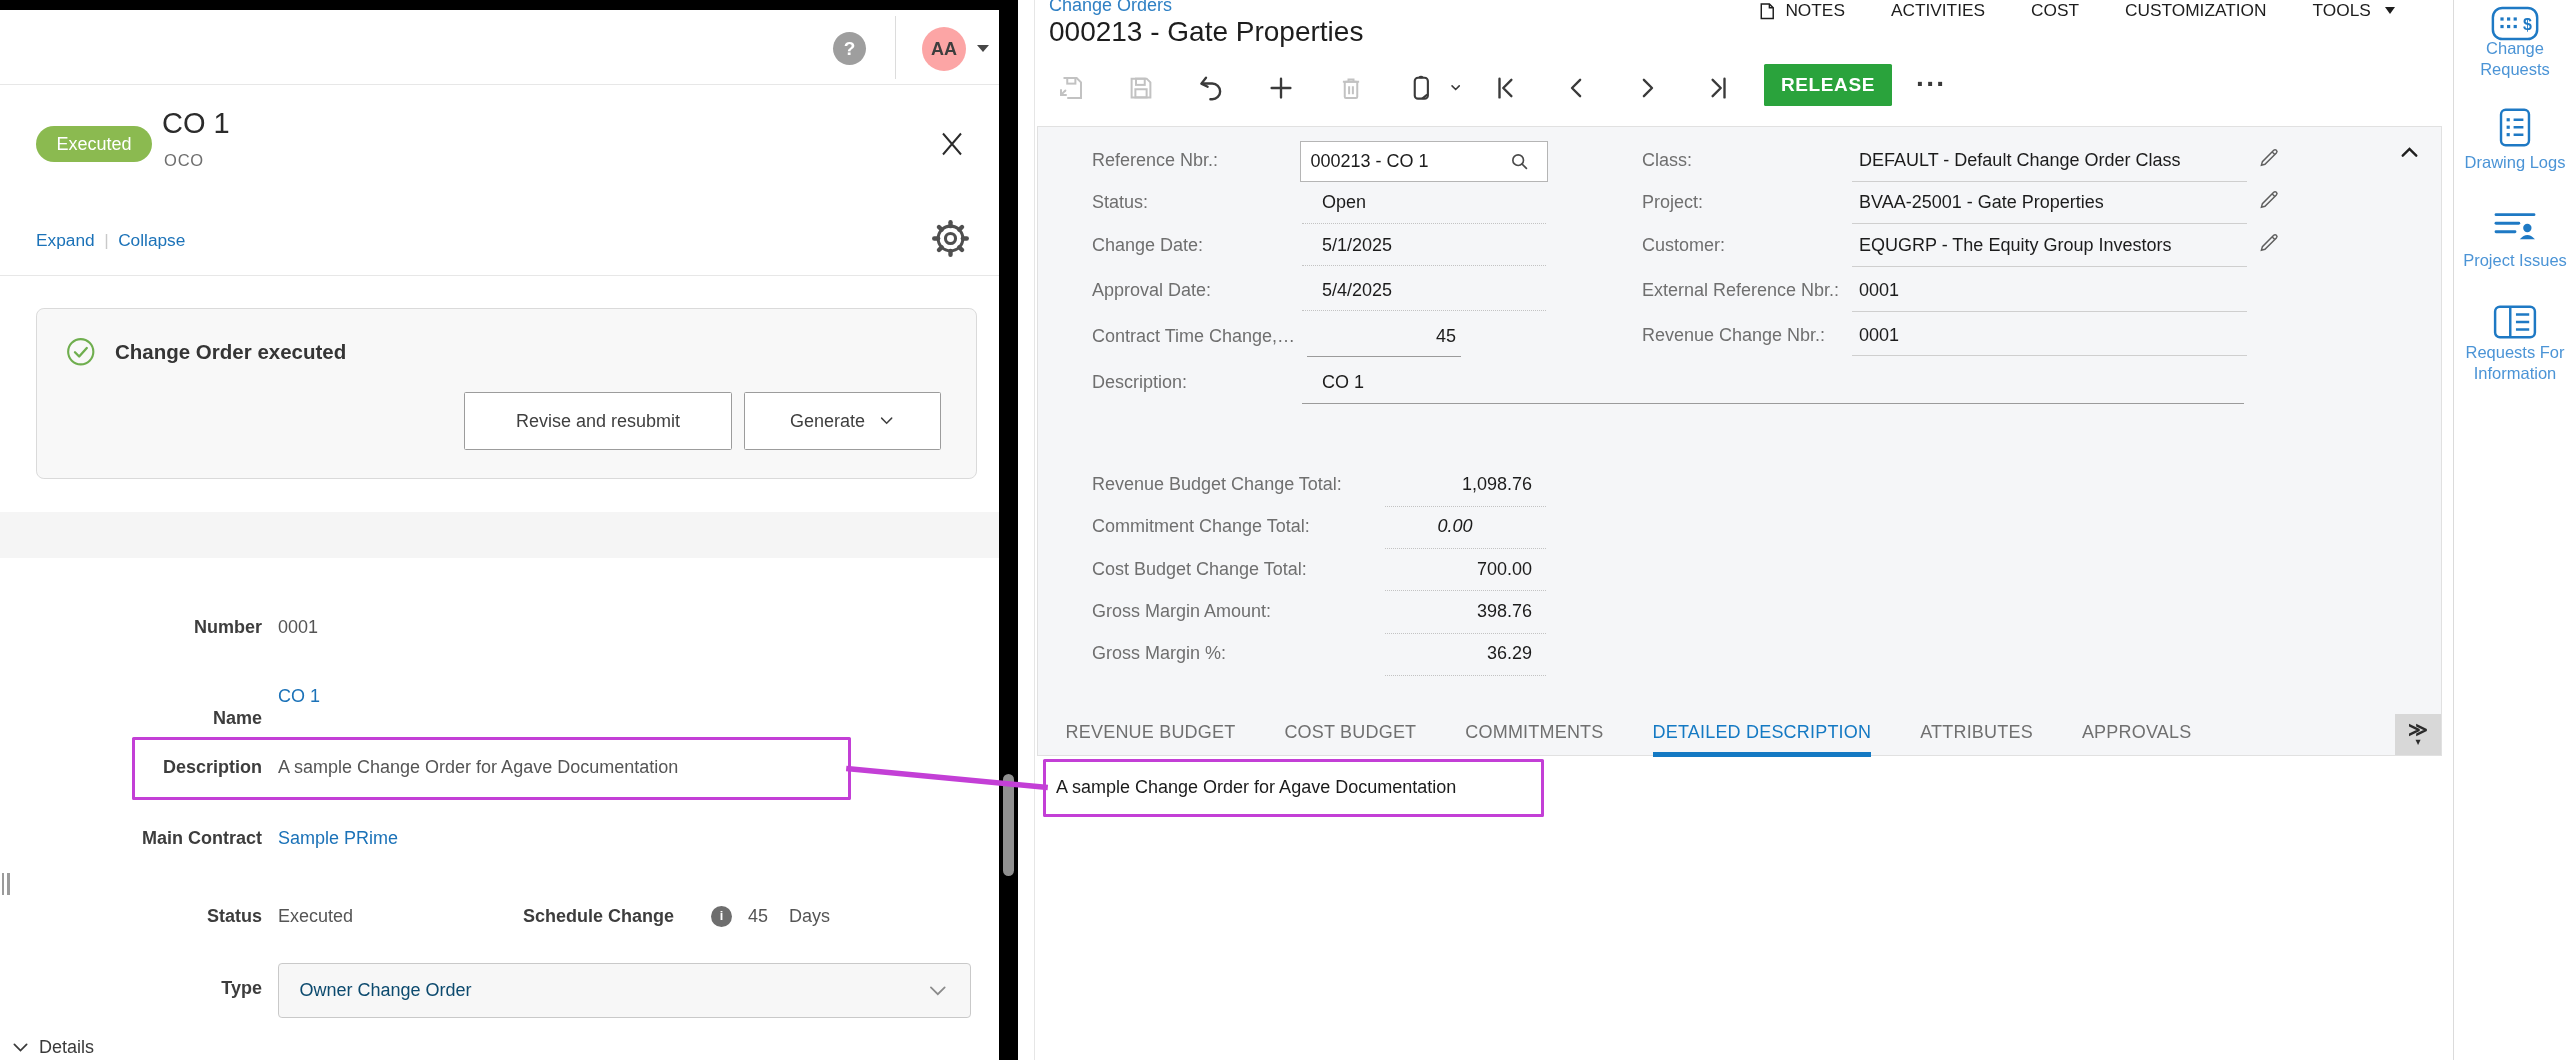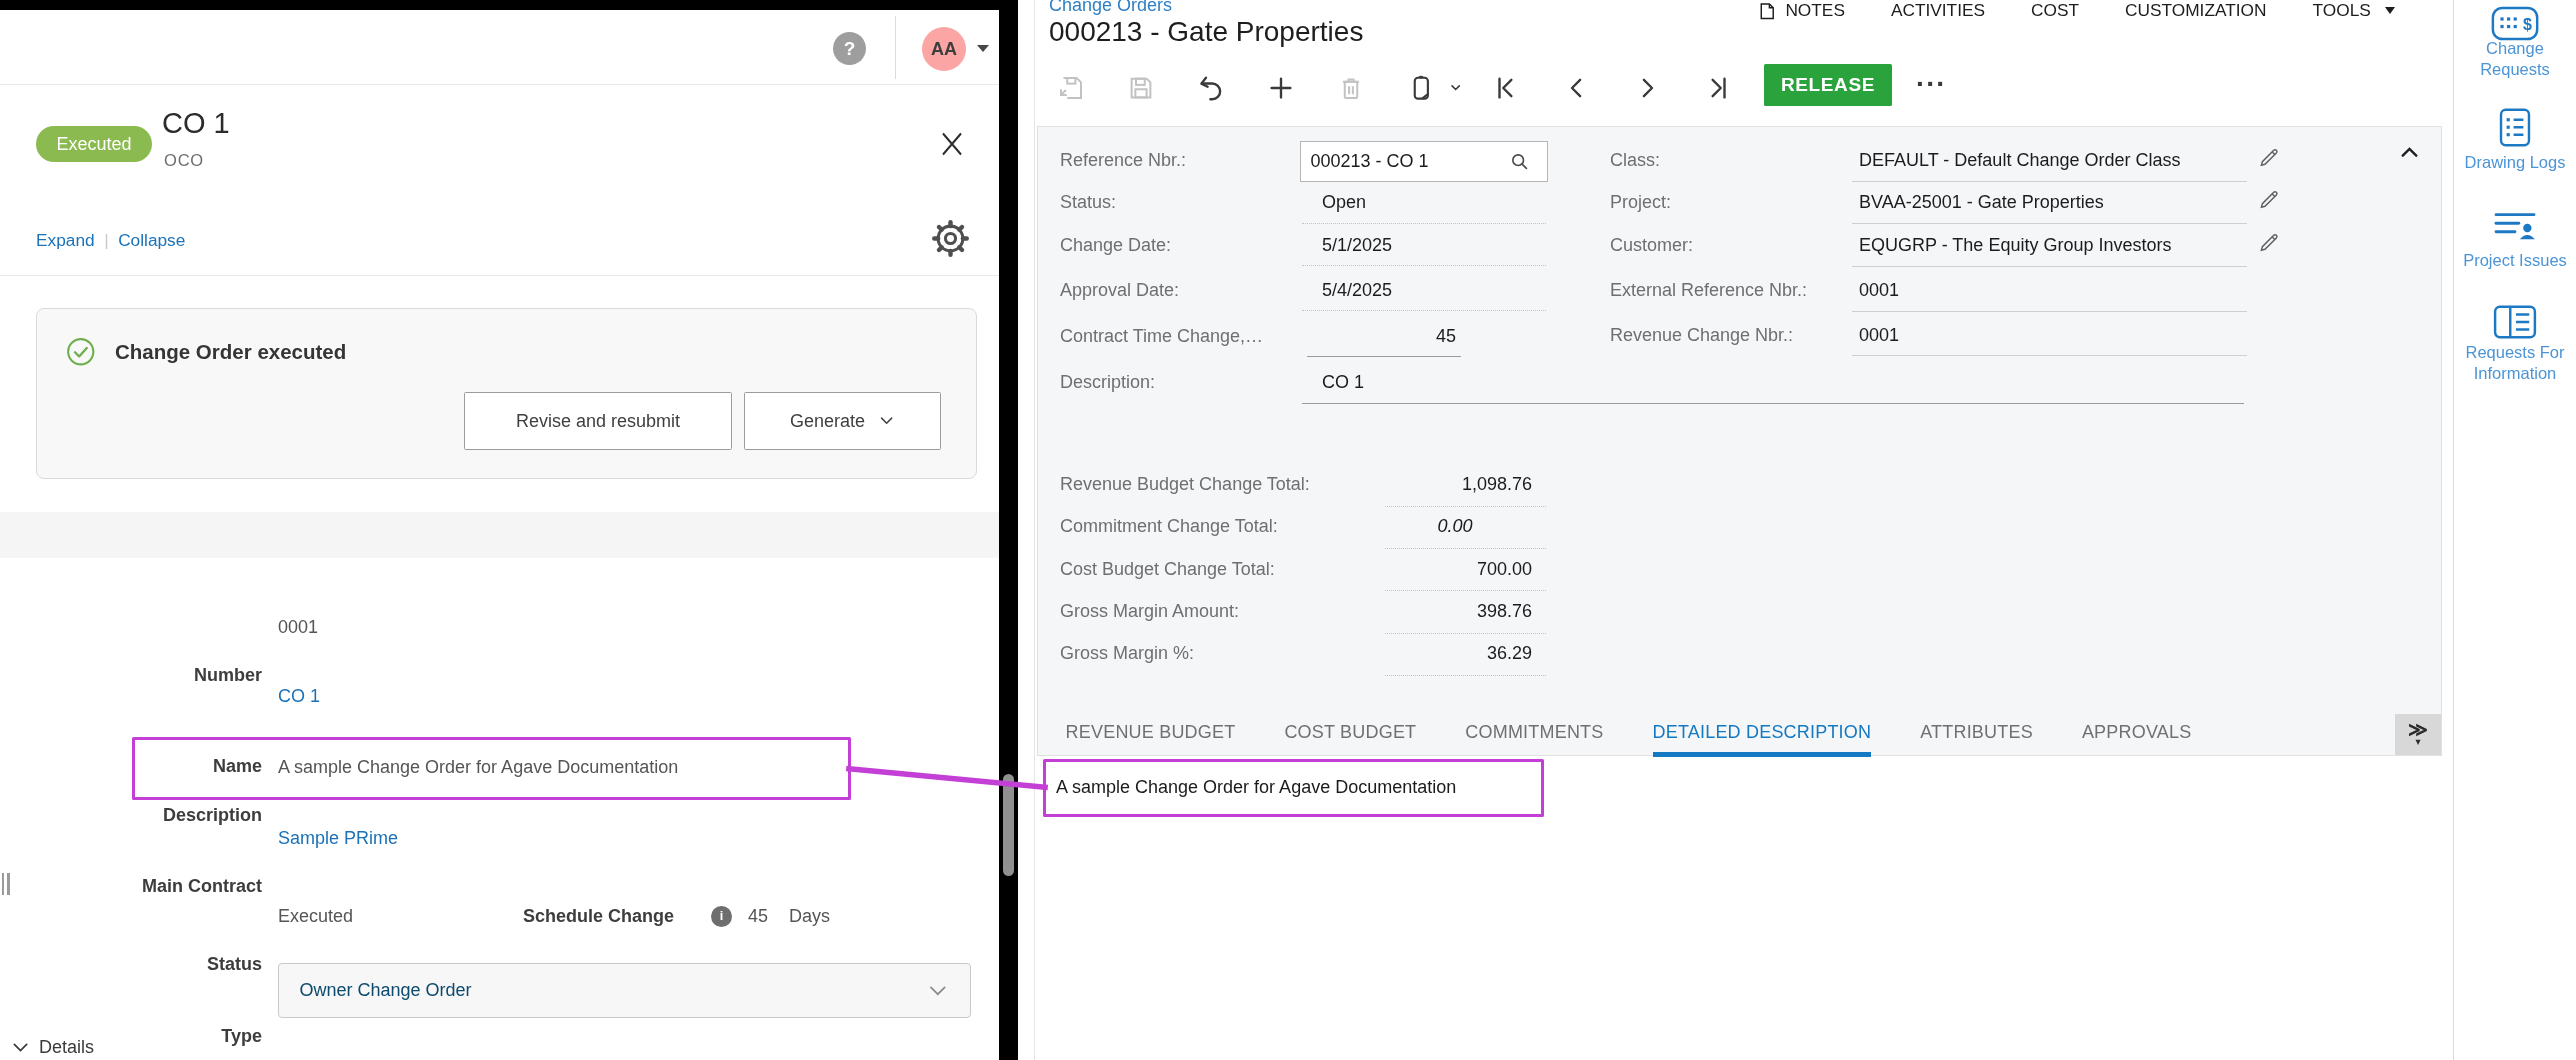--- a/index.html
+++ b/index.html
@@ -33,21 +33,21 @@
               border:0.8px solid #dadada;border-radius:7.9px;box-sizing:border-box;}
   .alert-msg{left:115px;top:340px;font-size:20.5px;font-weight:bold;color:#353535;}
   .check-ic{left:65px;top:336px;}
   .btn{background:#fff;border:0.8px solid #9c9c9c;border-radius:1.6px;color:#3f3f3f;font-size:18px;
        display:flex;align-items:center;justify-content:center;box-sizing:border-box;cursor:pointer;}
   .btn-revise{left:464px;top:392px;width:268px;height:58px;}
   .btn-generate{left:744px;top:392px;width:197px;height:58px;gap:12.6px;}
   .details-band{left:0;top:512px;width:999px;height:46px;background:#f5f5f5;}
   .details-chev{left:9.5px;top:525px;}
   .details-txt{left:39px;top:525px;font-size:18px;color:#3a3a3a;}
-  .f-label{left:0;width:262px;text-align:right;font-size:18px;font-weight:bold;color:#3d3d3d;margin-top:48px;}
+  .f-label{left:0;width:262px;text-align:right;font-size:18px;font-weight:bold;color:#3d3d3d;}
   .f-value{left:278px;font-size:18px;color:#555;}
   .f-link{left:278px;font-size:18px;color:#1b72b8;}
   .sched-label{left:523px;font-size:18px;font-weight:bold;color:#3d3d3d;}
   .info-ic{left:711px;width:21px;height:21px;border-radius:50%;background:#6e6e6e;color:#fff;
            font-size:12.6px;font-weight:bold;text-align:center;line-height:21px;}
   .type-dd{left:278px;top:963px;width:693px;height:55px;background:#f7f7f7;border:0.8px solid #c9c9c9;
            border-radius:3.9px;box-sizing:border-box;display:flex;align-items:center;padding:0 20.5px;
            justify-content:space-between;}
   .type-dd span{font-size:18px;color:#0c4a6e;}
   .drag-handle{left:1.6px;top:873px;width:11px;height:22px;display:flex;gap:3.2px;}
@@ -68,21 +68,21 @@
                border-top:7px solid #1d1d1d;margin-left:6.3px;}
   .toolbar{left:1053px;top:66px;display:flex;align-items:center;}
   .tb{width:35px;height:44px;display:flex;align-items:center;justify-content:center;margin-right:35px;}
   .ic-dark{color:#3a3a3a;} .ic-gray{color:#c2c2c2;}
   .release{left:1764px;top:64px;width:128px;height:42px;background:#2aa33c;border-radius:1.6px;color:#fff;
            font-size:19px;font-weight:bold;letter-spacing:0.6px;display:flex;align-items:center;justify-content:center;}
   .dots{left:1916px;top:61px;font-size:28px;font-weight:bold;color:#3a3a3a;letter-spacing:2.4px;}
 
   .form-panel{left:1037px;top:126px;width:1405px;height:630px;background:#f5f6f8;
               border:0.8px solid #e1e1e1;box-sizing:border-box;}
-  .fp-lbl{font-size:18px;color:#6f6f6f;white-space:nowrap;}
+  .fp-lbl{font-size:18px;color:#6f6f6f;white-space:nowrap;margin-left:32px;}
   .fp-val{font-size:18px;color:#1c1c1c;white-space:nowrap;}
   .u-dot{height:0.8px;border-bottom:1.6px dotted #c3c3c3;}
   .u-sol{height:0.8px;background:#9b9b9b;}
   .u-sol2{height:0.8px;background:#cfcfcf;}
   .ref-input{left:262px;top:14px;width:248px;height:41px;background:#fff;border:0.8px solid #b5b5b5;
              box-sizing:border-box;font-family:"Liberation Sans",sans-serif;font-size:18px;color:#1c1c1c;padding:0 31.5px 0 9.5px;}
   .tabs{left:27.6px;top:583px;height:47px;display:flex;gap:49px;align-items:flex-end;}
   .tab{font-size:18px;color:#707070;line-height:40px;border-bottom:5.5px solid transparent;letter-spacing:0.2px;cursor:pointer;}
   .tab.active{color:#1479c3;border-bottom-color:#1479c3;}
   .tab-more{left:1357px;top:587px;width:46px;height:41px;background:#d8d8d8;display:flex;flex-direction:column;

